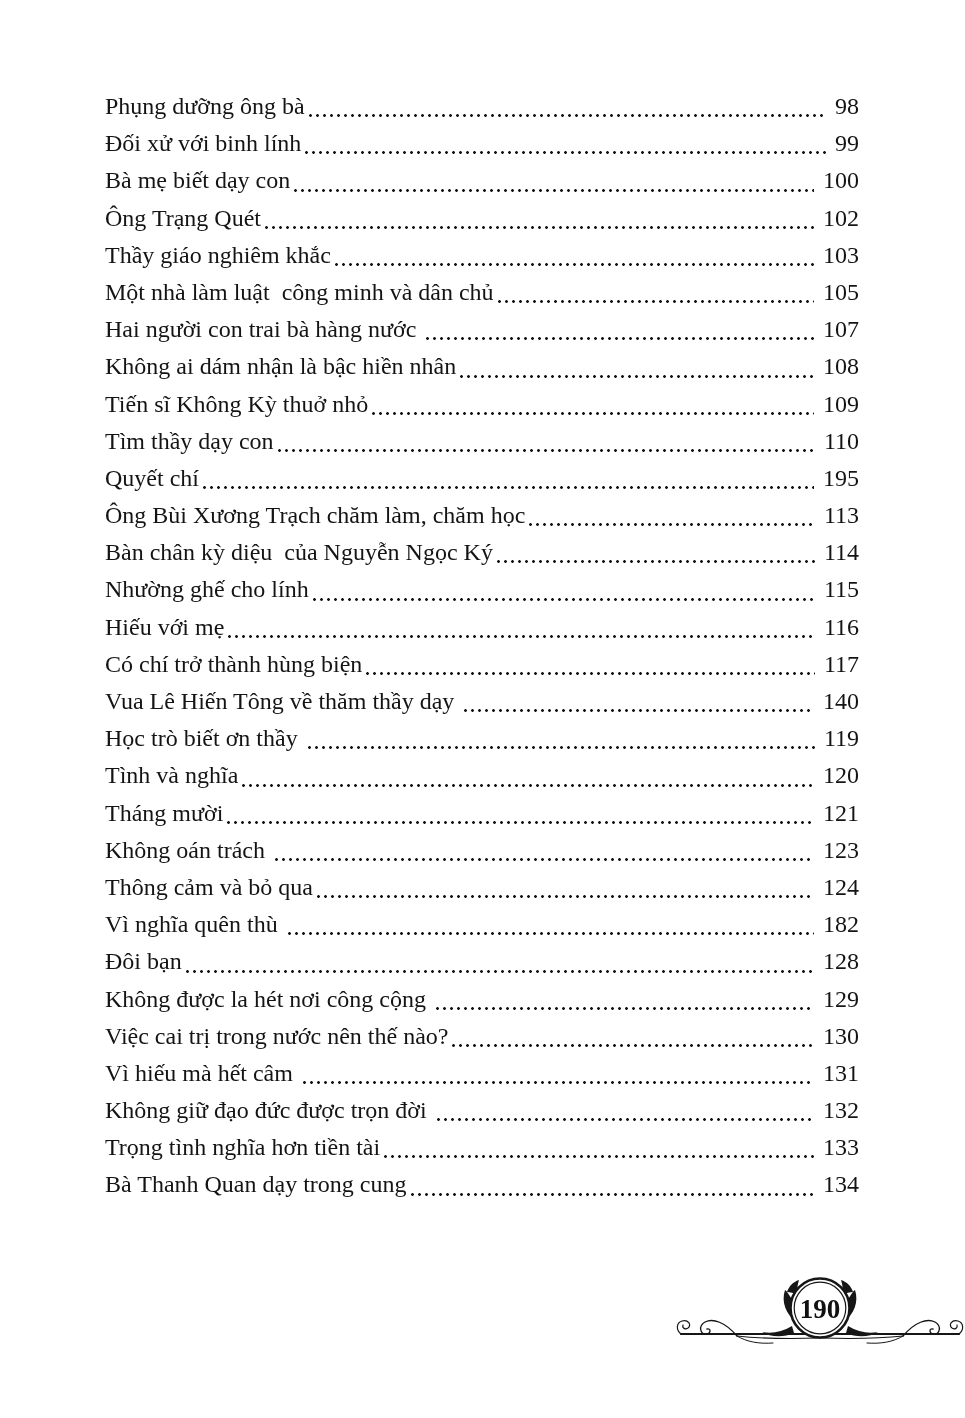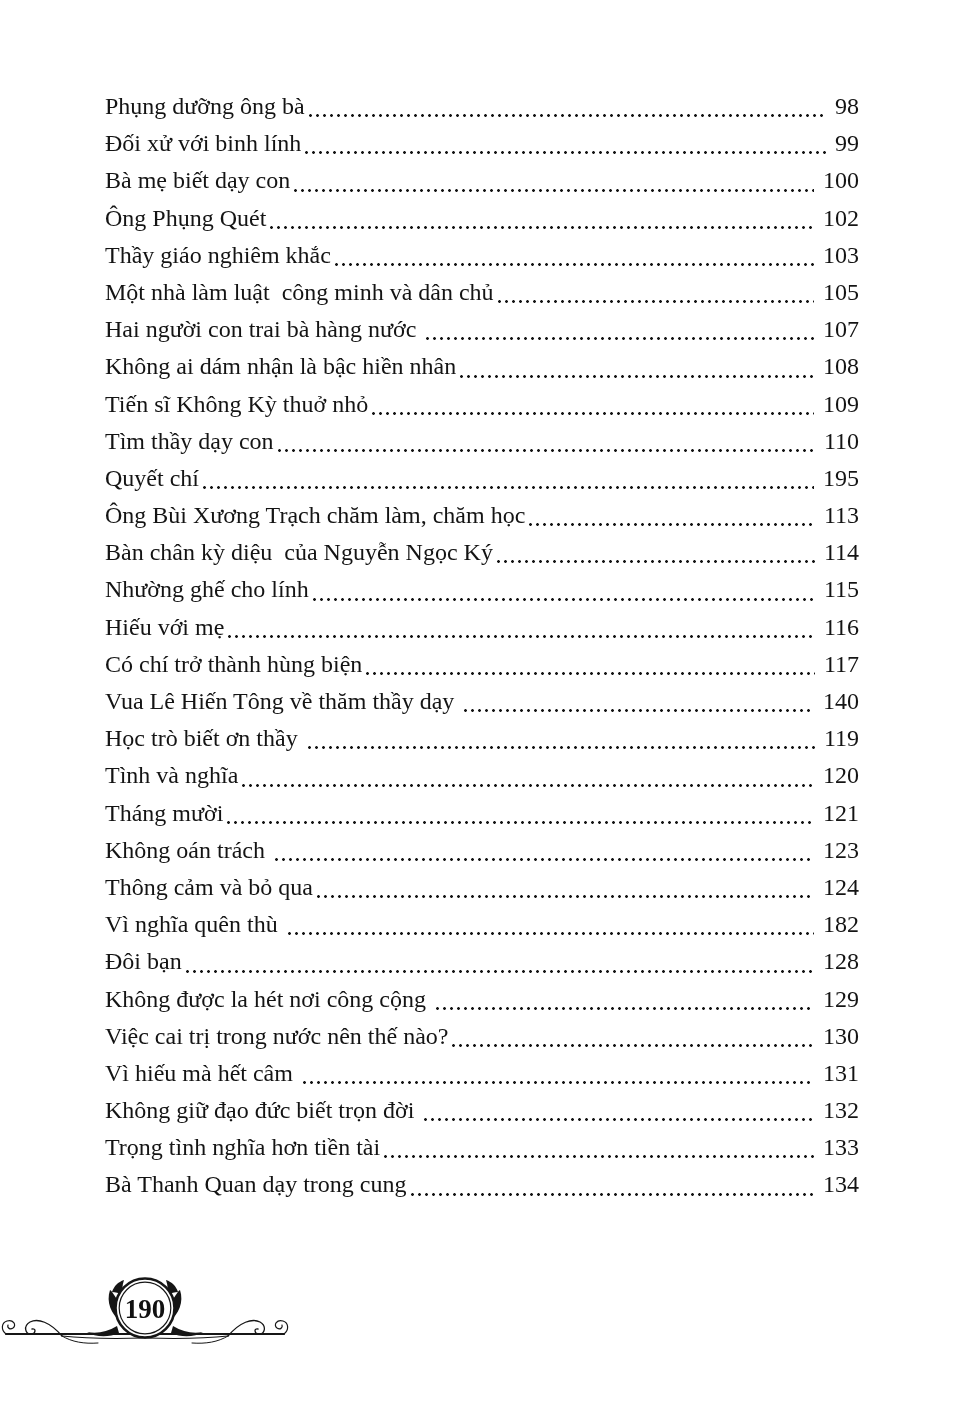--- a/index.html
+++ b/index.html
@@ -48,21 +48,21 @@
     padding-left: 7px;
     white-space: nowrap;
     text-align: right;
   }
   .ornament {
     position: absolute;
     left: 0;
     top: 1262px;
     width: 100%;
     display: flex;
-    justify-content: flex-start;
+    justify-content: flex-end;
   }
 </style>
 </head>
 <body>
 
 <div class="page">
 
   <div class="toc">
       <div class="row">
         <span class="t">Phụng dưỡng ông bà</span>
@@ -73,21 +73,21 @@
         <span class="t">Đối xử với binh lính</span>
         <span class="leader"></span>
         <span class="p">99</span>
       </div>
       <div class="row">
         <span class="t">Bà mẹ biết dạy con</span>
         <span class="leader"></span>
         <span class="p">100</span>
       </div>
       <div class="row">
-        <span class="t">Ông Phụng Quét</span>
+        <span class="t">Ông Trạng Quét</span>
         <span class="leader"></span>
         <span class="p">102</span>
       </div>
       <div class="row">
         <span class="t">Thầy giáo nghiêm khắc</span>
         <span class="leader"></span>
         <span class="p">103</span>
       </div>
       <div class="row">
         <span class="t">Một nhà làm luật  công minh và dân chủ</span>
@@ -193,21 +193,21 @@
         <span class="t">Việc cai trị trong nước nên thế nào?</span>
         <span class="leader"></span>
         <span class="p">130</span>
       </div>
       <div class="row">
         <span class="t">Vì hiếu mà hết câm </span>
         <span class="leader"></span>
         <span class="p">131</span>
       </div>
       <div class="row">
-        <span class="t">Không giữ đạo đức biết trọn đời </span>
+        <span class="t">Không giữ đạo đức được trọn đời </span>
         <span class="leader"></span>
         <span class="p">132</span>
       </div>
       <div class="row">
         <span class="t">Trọng tình nghĩa hơn tiền tài</span>
         <span class="leader"></span>
         <span class="p">133</span>
       </div>
       <div class="row">
         <span class="t">Bà Thanh Quan dạy trong cung</span>

